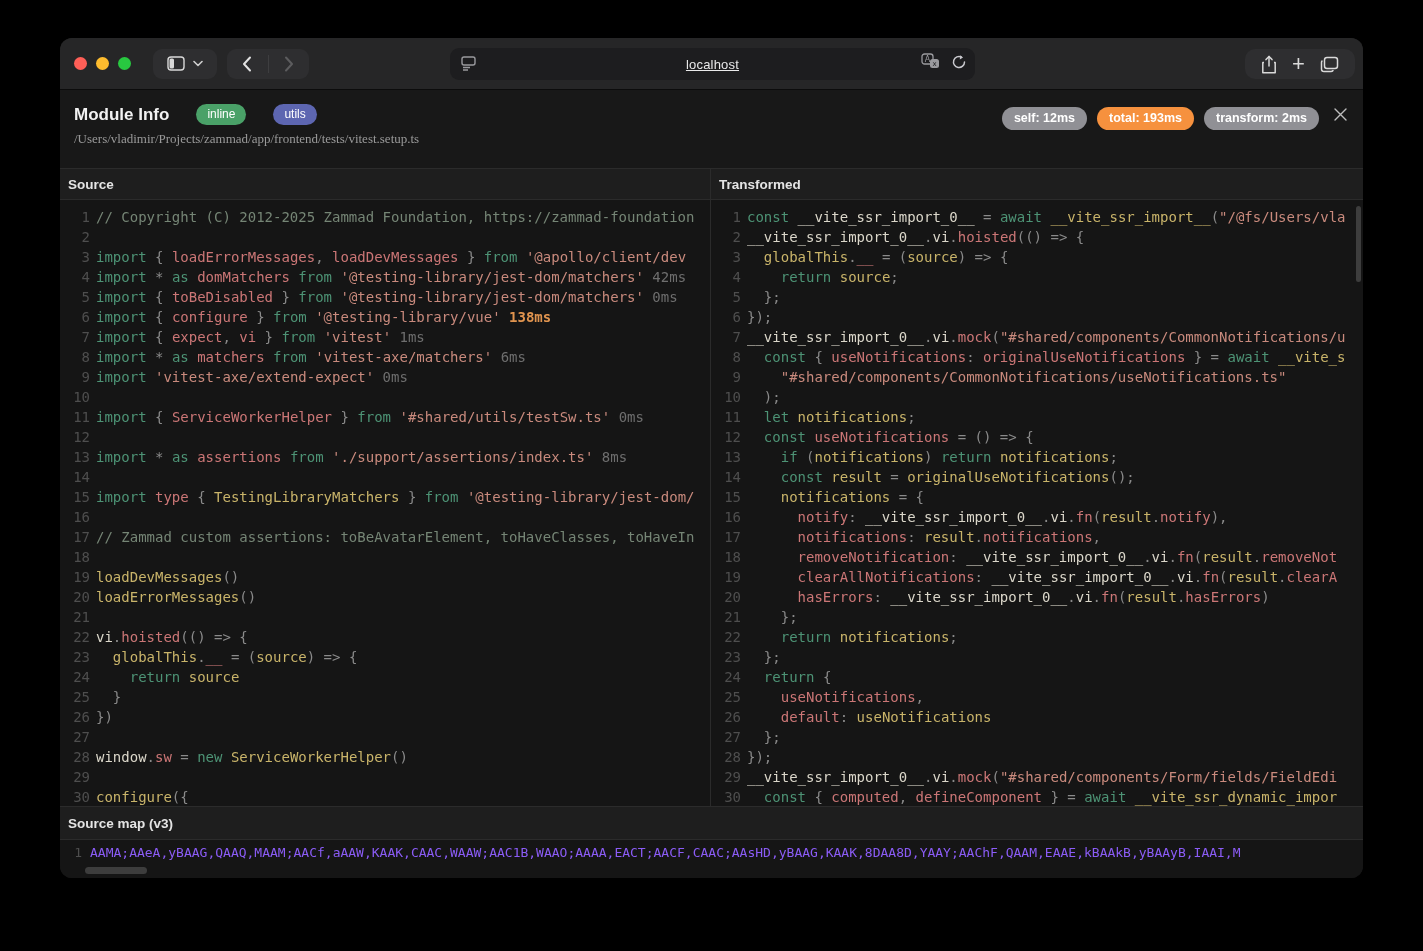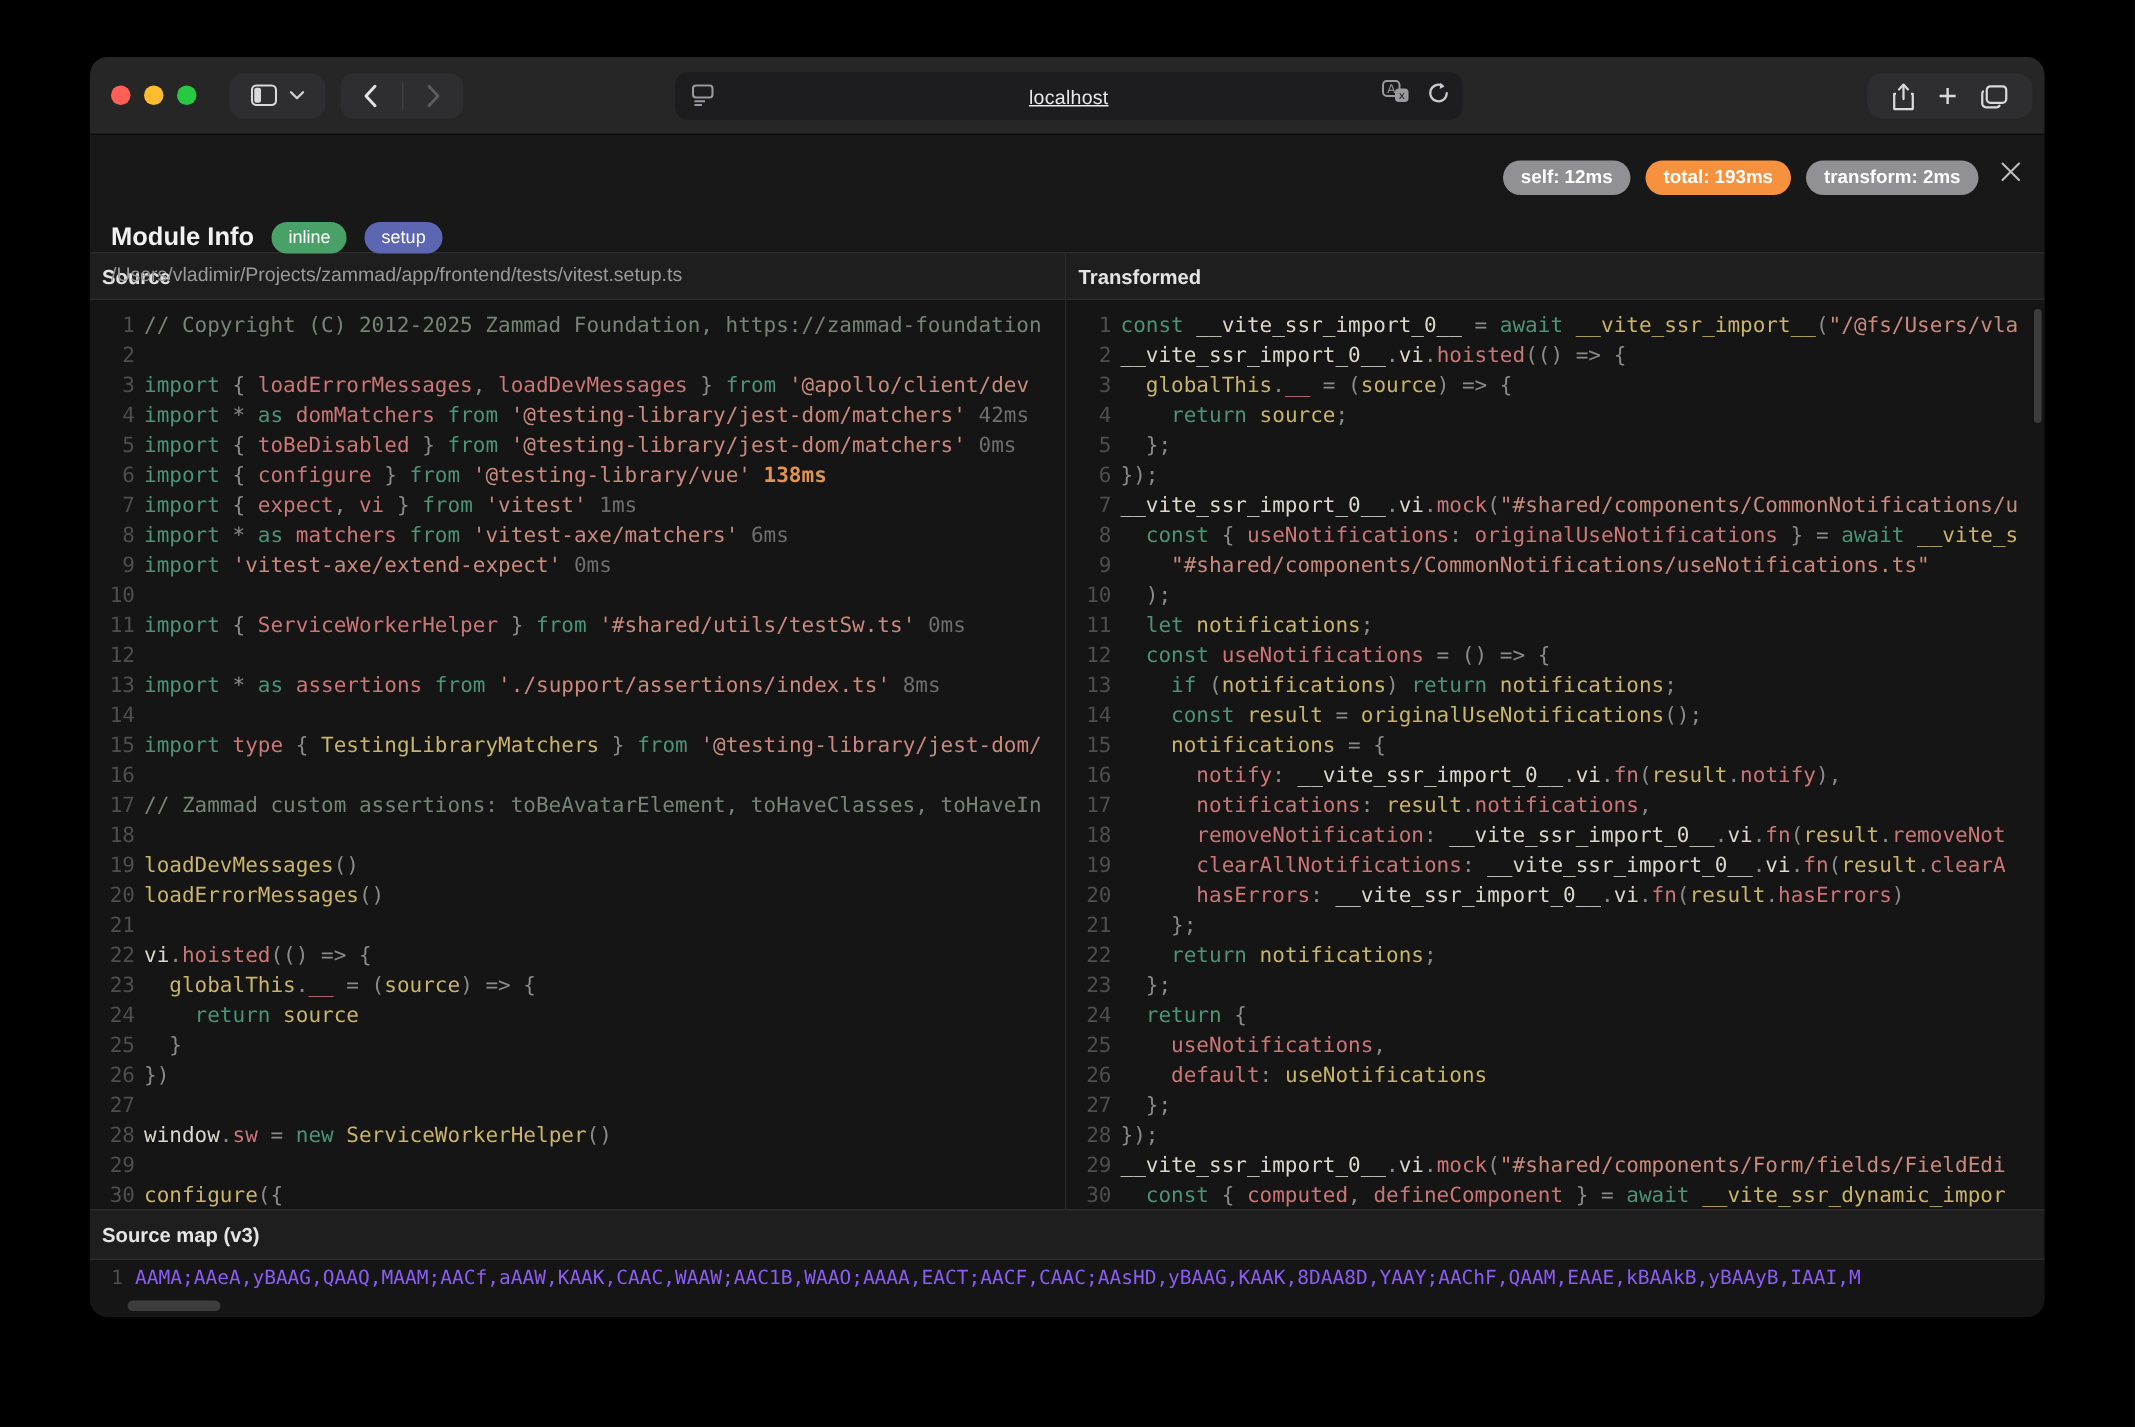--- a/index.html
+++ b/index.html
@@ -25,26 +25,26 @@
   .addr-title { position:absolute; left:0; right:0; text-align:center; color:#e9e9ea;
                 font-size:13px; letter-spacing:.2px;text-decoration:underline; }
   .addr-left { position:absolute; left:10px; top:7px; }
   .addr-right { position:absolute; right:8px; top:5px; display:flex; gap:10px; align-items:center; }
   .right-pill { position:absolute; right:8px; top:11px; width:110px; height:30px;
                 background:#2e2e30; border-radius:10px; display:flex; align-items:center;
                 justify-content:space-around; padding:0 8px; }
 
   
   .mod-header { height:78px; padding:14px 14px 0 14px; position:relative; background:#181818; }
-  .title-row { display:flex; align-items:flex-start; gap:12px;margin-top:44px; }
+  .title-row { display:flex; align-items:center; gap:27px; }
   .mod-title { color:#f2f2f2; font-size:17px; font-weight:bold; }
   .badge { border-radius:999px; padding:3px 11px 4px; font-size:12px; font-weight:normal; color:#fff; }
   .badge-inline { background:#4aa168; }
   .badge-cached { background:#5d66b1; }
-  .mod-path { margin-top:6px; font-family:Liberation Sans, sans-serif; font-size:13px; color:#9a9a9a; }
+  .mod-path { margin-top:6px; font-family:Liberation Serif, serif; font-size:13px; color:#9a9a9a; }
   .timings { position:absolute; right:44px; top:17px; display:flex; gap:10px; }
   .tpill { border-radius:999px; padding:4px 12px 5px; font-size:12.5px; font-weight:bold; color:#fff; }
   .tpill-gray { background:#909095; }
   .tpill-orange { background:#f6913e; }
   .close-btn { position:absolute; right:12px; top:13px; width:22px; height:22px;
                display:flex; align-items:center; justify-content:center; cursor:default; }
 
   
   .panels { display:grid; grid-template-columns:650px 1px 652px; }
   .p-head { height:32px; background:#1e1e1e; border-top:1px solid #2b2b2b;
@@ -165,21 +165,21 @@
             <path d="M2 5 A2.5 2.5 0 0 0 1.5 6.5 V13 A2.5 2.5 0 0 0 4 15.5 H11 A2.5 2.5 0 0 0 13 14.5" fill="none" stroke="#d9d9d9" stroke-width="1.5" stroke-linecap="round"></path>
           </svg>
       </span>
     </div>
   </div>
 
   <div class="mod-header">
     <div class="title-row">
       <span class="mod-title">Module Info</span>
       <span class="badge badge-inline">inline</span>
-      <span class="badge badge-cached">setup</span>
+      <span class="badge badge-cached">utils</span>
     </div>
     <div class="mod-path">/Users/vladimir/Projects/zammad/app/frontend/tests/vitest.setup.ts</div>
     <div class="timings">
       <span class="tpill tpill-gray">self: 12ms</span>
       <span class="tpill tpill-orange">total: 193ms</span>
       <span class="tpill tpill-gray">transform: 2ms</span>
     </div>
     <div class="close-btn">
       <svg width="15" height="15" viewBox="0 0 15 15">
           <path d="M2 2 L13 13 M13 2 L2 13" stroke="#bdbdbd" stroke-width="1.4" stroke-linecap="round"></path>

